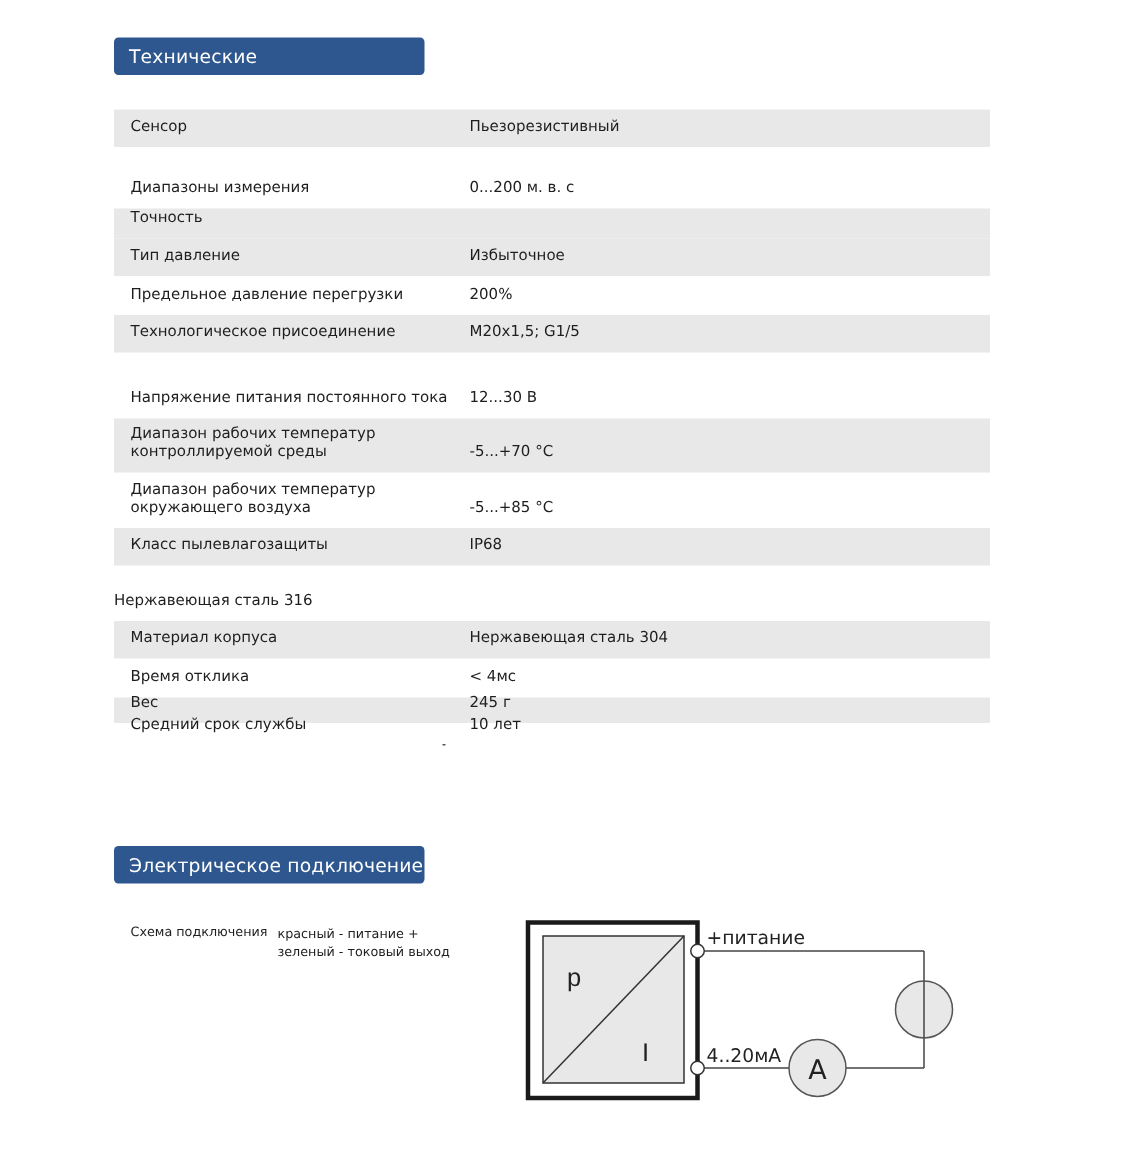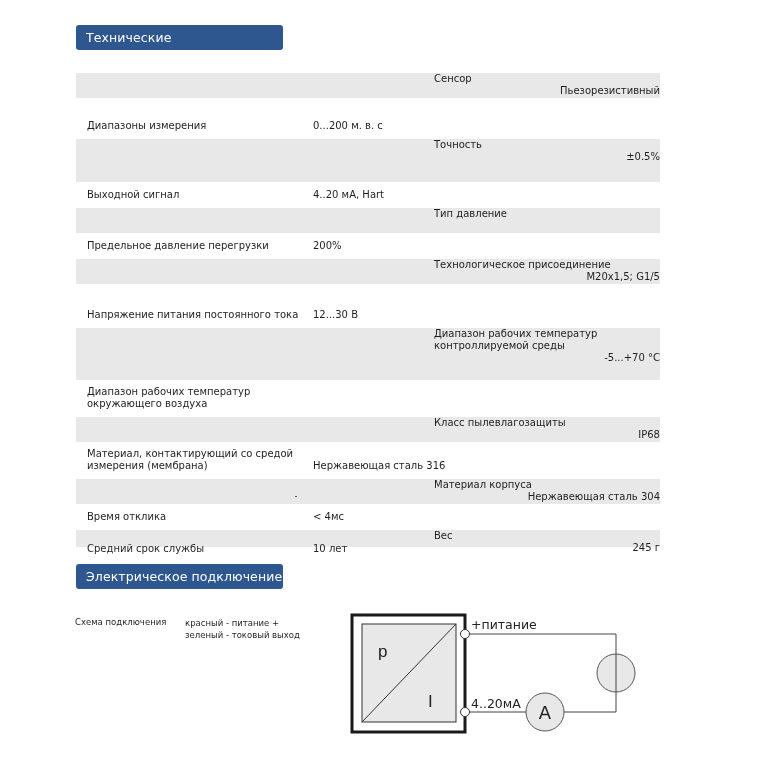--- a/index.html
+++ b/index.html
@@ -8,78 +8,74 @@
   .section-header {
     position: absolute; left: 76px; height: 25px; width: 207px;
     background: #2e568f; color: #ffffff; border-radius: 3px;
     font-size: 12.5px; line-height: 25px; padding-left: 10px; box-sizing: border-box;
     letter-spacing: 0.1px;
   }
   #hdr1 { top: 25px; }
   #hdr2 { top: 564px; }
   .spec-table { position: absolute; left: 76px; top: 73px; width: 584px; }
   .row { display: flex; align-items: flex-end; box-sizing: border-box; font-size: 10px; padding-bottom: 7px; }
-  .row.gray { background: #e8e8e8; flex-direction: column; }
+  .row.gray { background: #e8e8e8; }
   .row .k { width: 226px; padding-left: 11px; line-height: 12px; }
   .row .v { flex: 1; line-height: 12px; }
-  .conn-label { position: absolute; left: 75px; top: 617px; font-size: 8.5px; }
+  .conn-label { position: absolute; left: 87px; top: 617px; font-size: 8.5px; }
   .conn-desc { position: absolute; left: 185px; top: 617px; font-size: 8.5px; line-height: 12px; }
   .stray-dot { position: absolute; left: 295px; top: 496px; width: 2px; height: 1px; background: #555; }
   svg.schema { position: absolute; left: 340px; top: 600px; }
 </style>
 </head>
 <body>
 
 <div id="hdr1" class="section-header">Технические характеристики</div>
 
 <div class="spec-table">
   <div class="row gray" style="height:25px">
       <span class="k">Сенсор</span>
       <span class="v">Пьезорезистивный</span>
     </div>
   <div class="row" style="height:41px">
       <span class="k">Диапазоны измерения</span>
       <span class="v">0...200 м. в. с</span>
     </div>
-  <div class="row gray" style="height:43px">
+  <div class="row gray" style="height:20px">
       <span class="k">Точность</span>
-      <span class="v">±0.5%</span>
-    </div>
-  <div class="row" style="height:26px">
-      <span class="k">Выходной сигнал</span>
-      <span class="v">4..20 мА, Hart</span>
     </div>
   <div class="row gray" style="height:25px">
       <span class="k">Тип давление</span>
+      <span class="v">Избыточное</span>
     </div>
   <div class="row" style="height:26px">
       <span class="k">Предельное давление перегрузки</span>
       <span class="v">200%</span>
     </div>
   <div class="row gray" style="height:25px">
       <span class="k">Технологическое присоединение</span>
       <span class="v">M20x1,5; G1/5</span>
     </div>
   <div class="row" style="height:44px">
       <span class="k">Напряжение питания постоянного тока</span>
       <span class="v">12...30 В</span>
     </div>
-  <div class="row gray" style="height:52px">
+  <div class="row gray" style="height:36px">
       <span class="k" style="width:215px;margin-right:11px">Диапазон рабочих температур контроллируемой среды</span>
       <span class="v">-5...+70 °С</span>
     </div>
   <div class="row" style="height:37px">
       <span class="k" style="width:215px;margin-right:11px">Диапазон рабочих температур окружающего воздуха</span>
+      <span class="v">-5...+85 °С</span>
     </div>
   <div class="row gray" style="height:25px">
       <span class="k">Класс пылевлагозащиты</span>
       <span class="v">IP68</span>
     </div>
   <div class="row" style="height:37px">
-      <span class="k" style="width:215px;margin-right:11px">Материал, контактирующий со средой измерения (мембрана)</span>
       <span class="v">Нержавеющая сталь 316</span>
     </div>
   <div class="row gray" style="height:25px">
       <span class="k">Материал корпуса</span>
       <span class="v">Нержавеющая сталь 304</span>
     </div>
   <div class="row" style="height:26px">
       <span class="k">Время отклика</span>
       <span class="v">&lt; 4мс</span>
     </div>

